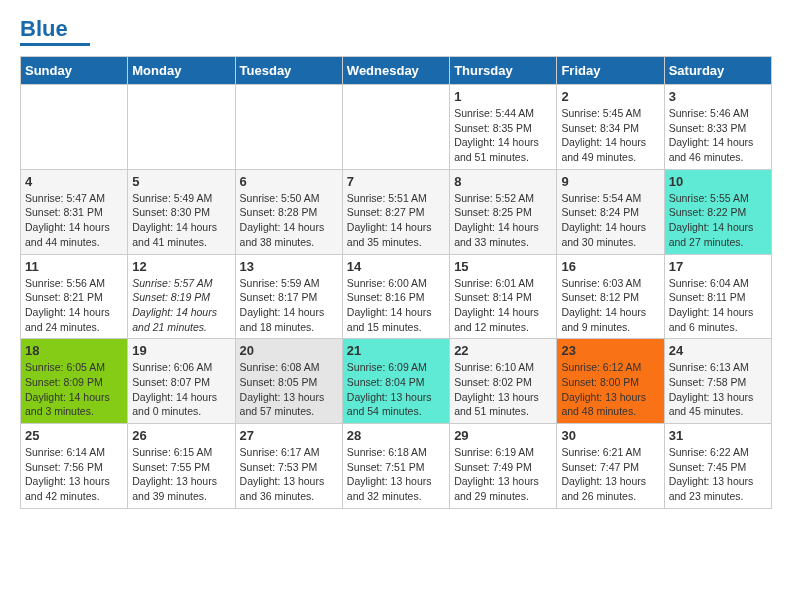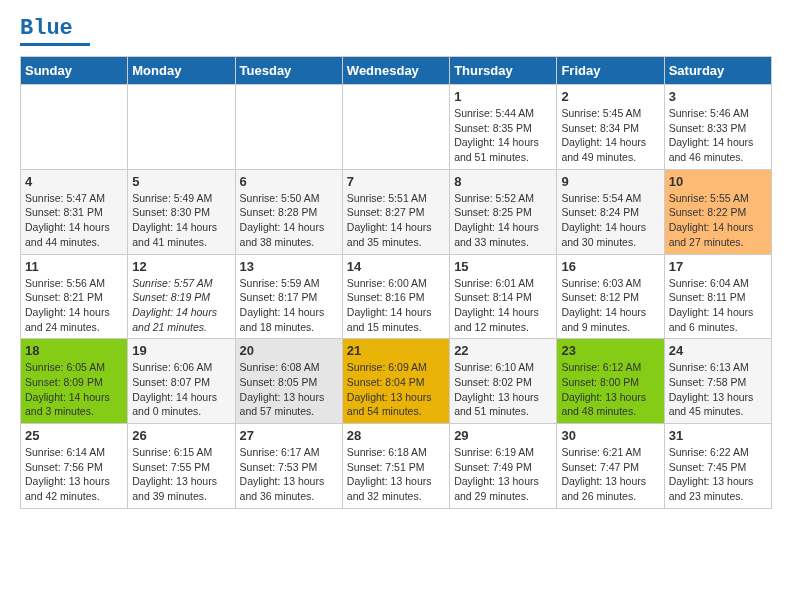--- a/index.html
+++ b/index.html
@@ -85,21 +85,21 @@
     }
     .empty-cell {
       background: #fff !important;
     }
   </style>
 </head>
 <body>
 
 <div class="header">
   <div class="logo">
-    <div style="display:flex; align-items:flex-end; margin-top:-2px;font-family:Liberation Mono, monospace;">
+    <div style="display:flex; align-items:flex-end; margin-top:-2px;">
       <span class="logo-text" style="color:#1a6aab; font-weight:bold; font-size:22px;">Blue</span>
     </div>
     <div class="logo-line"></div>
   </div>
   <div class="title-block">
     <h1></h1>
     <h2></h2>
   </div>
 </div>
 
@@ -179,21 +179,21 @@
 Daylight: 14 hours
 and 33 minutes.</div>
         </td>
         <td style="background: rgb(245, 245, 245);">
           <span class="day-number">9</span>
           <div class="day-detail" style="white-space: pre-line;">Sunrise: 5:54 AM
 Sunset: 8:24 PM
 Daylight: 14 hours
 and 30 minutes.</div>
         </td>
-        <td style="background: #fdba74;">
+        <td style="background: #5eead4;">
           <span class="day-number">10</span>
           <div class="day-detail" style="white-space: pre-line;">Sunrise: 5:55 AM
 Sunset: 8:22 PM
 Daylight: 14 hours
 and 27 minutes.</div>
         </td>
       </tr>
       <tr>
         <td>
           <span class="day-number">11</span>
@@ -260,35 +260,35 @@
 Daylight: 14 hours
 and 0 minutes.</div>
         </td>
         <td style="background: #e5e5e5;">
           <span class="day-number">20</span>
           <div class="day-detail" style="white-space: pre-line;">Sunrise: 6:08 AM
 Sunset: 8:05 PM
 Daylight: 13 hours
 and 57 minutes.</div>
         </td>
-        <td style="background: #eab308; margin-left: 8px;">
+        <td style="background: #5eead4; margin-left: 8px;">
           <span class="day-number">21</span>
           <div class="day-detail" style="white-space: pre-line;">Sunrise: 6:09 AM
 Sunset: 8:04 PM
 Daylight: 13 hours
 and 54 minutes.</div>
         </td>
         <td style="background: rgb(245, 245, 245);">
           <span class="day-number">22</span>
           <div class="day-detail" style="white-space: pre-line;">Sunrise: 6:10 AM
 Sunset: 8:02 PM
 Daylight: 13 hours
 and 51 minutes.</div>
         </td>
-        <td style="background: #84cc16;">
+        <td style="background: #f97316;">
           <span class="day-number">23</span>
           <div class="day-detail" style="white-space: pre-line;">Sunrise: 6:12 AM
 Sunset: 8:00 PM
 Daylight: 13 hours
 and 48 minutes.</div>
         </td>
         <td style="background: rgb(245, 245, 245);">
           <span class="day-number">24</span>
           <div class="day-detail" style="white-space: pre-line;">Sunrise: 6:13 AM
 Sunset: 7:58 PM

